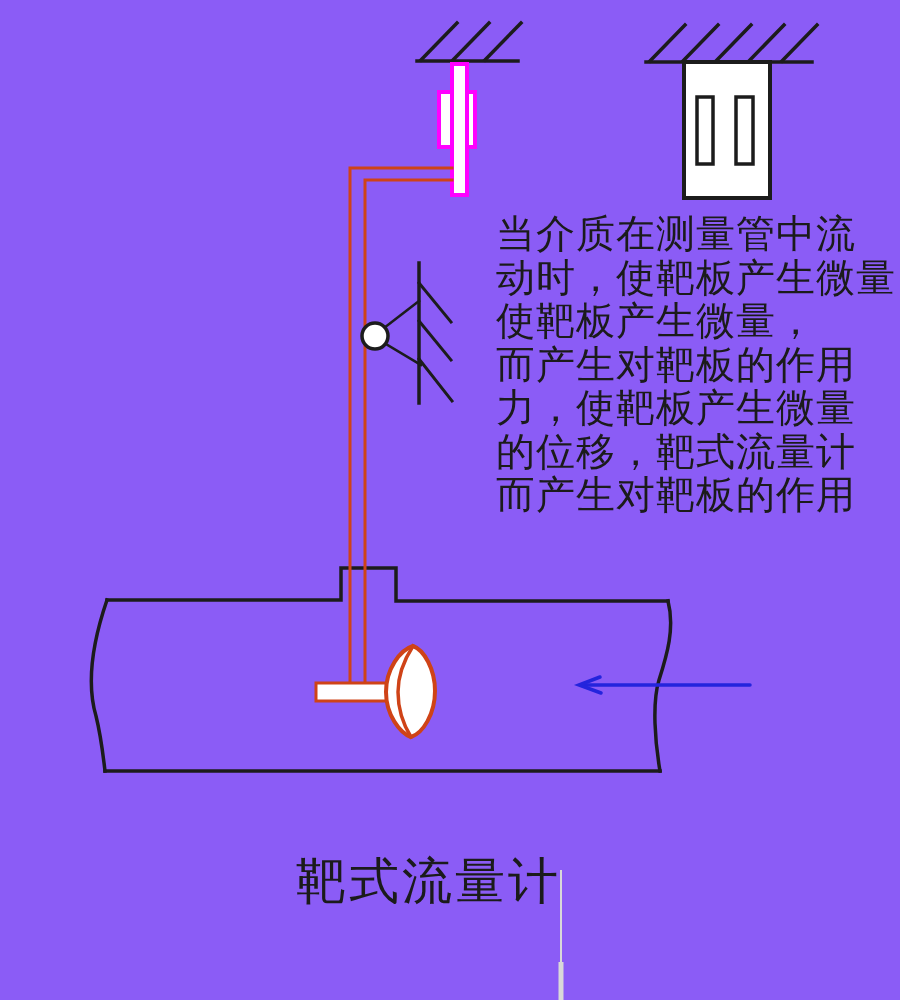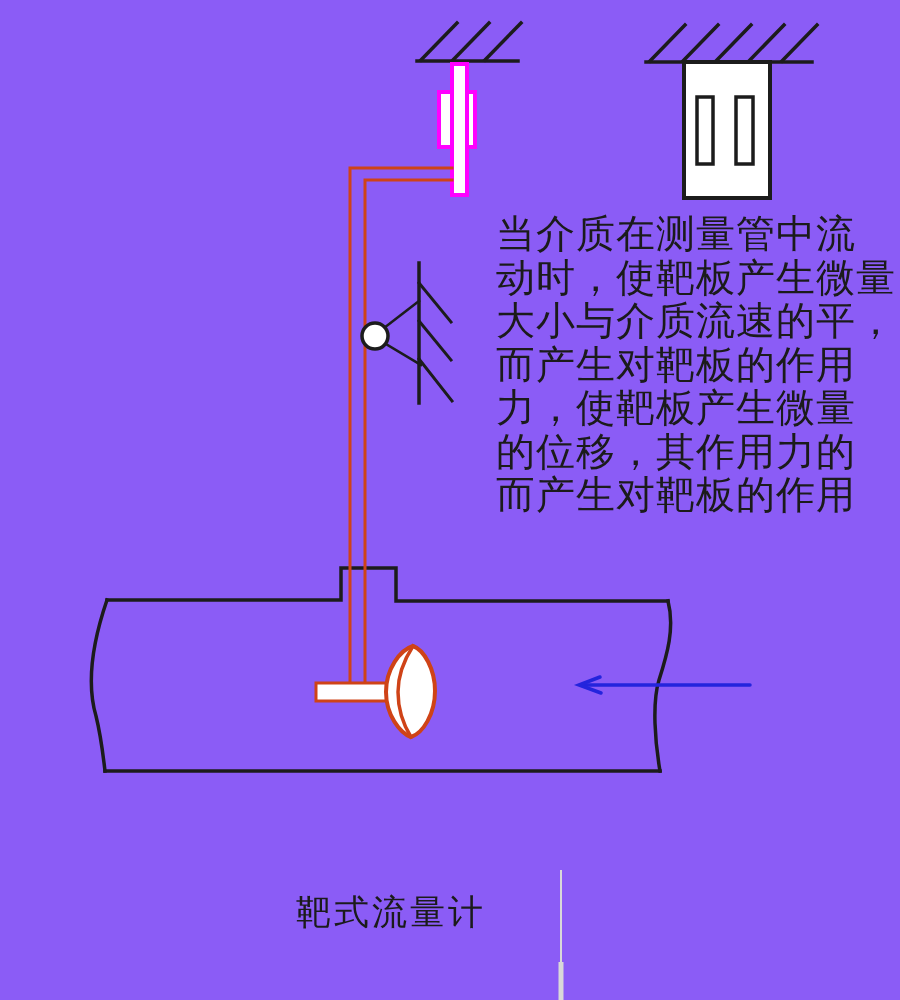--- a/index.html
+++ b/index.html
@@ -16,23 +16,23 @@
     left:496px;top:212px;
     width:372px;
     color:#1b1b1b;
     font-size:39px;
     line-height:43.5px;
     letter-spacing:1px;
     white-space:nowrap;
   }
   .diagram-title{
     position:absolute;
-    left:296px;top:889px;
+    left:296px;top:848px;
     color:#1b1b1b;
-    font-size:35px;
+    font-size:50px;
     letter-spacing:3px;
     white-space:nowrap;
   }
 </style>
 </head>
 <body>
 
 <div id="stage">
 
   <svg id="artwork" width="900" height="1000" viewBox="0 0 900 1000">
@@ -100,22 +100,22 @@
 
     <g stroke="#d9d9d9">
       <line x1="561" y1="870" x2="561" y2="962" stroke-width="2"></line>
       <line x1="561" y1="962" x2="561" y2="1000" stroke-width="5"></line>
     </g>
   </svg>
 
   <div class="description">
     <div>当介质在测量管中流</div>
     <div>动时，使靶板产生微量</div>
-    <div>大小与介质流速的平，</div>
+    <div>使靶板产生微量，</div>
     <div>而产生对靶板的作用</div>
     <div>力，使靶板产生微量</div>
-    <div>的位移，其作用力的</div>
+    <div>的位移，靶式流量计</div>
     <div>而产生对靶板的作用</div>
   </div>
 
   <div class="diagram-title">靶式流量计</div>
 
 </div>
 
 </body></html>

